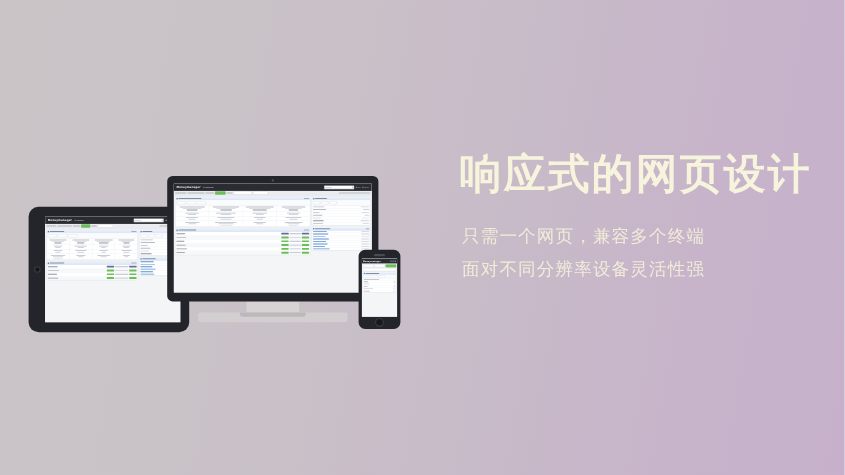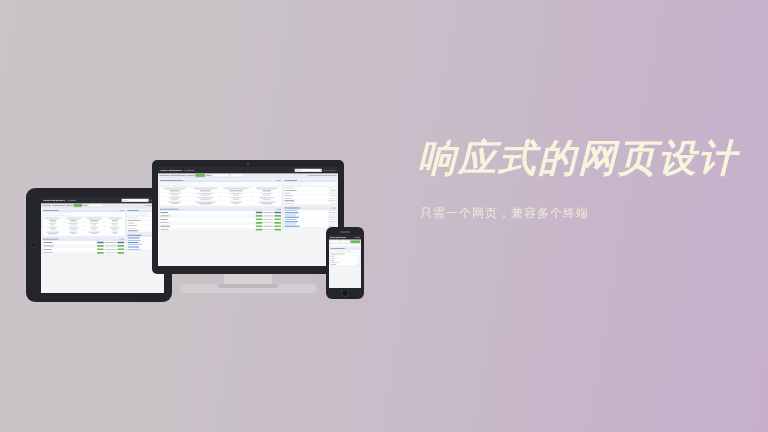--- a/index.html
+++ b/index.html
@@ -14,24 +14,24 @@
   }
 
   
   .copy{position:absolute;left:418px;top:136px;width:340px;}
   .eyebrow{
     font-size:13px;letter-spacing:3px;color:#f3efdb;opacity:.82;
     margin:0 0 6px 8px;line-height:1;
   }
   .headline{
     font-size:38px;font-weight:700;letter-spacing:2px;
-    color:#f7f4de;line-height:1.18;margin:0 0 26px 0;white-space:nowrap;font-style:italic;
+    color:#f7f4de;line-height:1.18;margin:0 0 26px 0;white-space:nowrap;
   }
   .sub{
-    font-size:12px;letter-spacing:1px;color:#f4f0da;opacity:.93;
+    font-size:16px;letter-spacing:1px;color:#f4f0da;opacity:.93;
     line-height:1;margin:0 0 14px 2px;white-space:nowrap;
   }
 
   
   .device{position:absolute;}
   .bezel{background:#24242b;box-sizing:border-box;}
   .screen{background:#f3f4f6;overflow:hidden;position:relative;}
 
   
   .monitor{left:152px;top:160px;width:192px;height:142px;}
@@ -732,15 +732,16 @@
             </div>
           </div>
         </div>
       </div>
     </div>
   </div>
 
   <div class="copy">
     <div class="headline">响应式的网页设计</div>
     <div class="sub">只需一个网页，兼容多个终端</div>
+    <div class="sub">面对不同分辨率设备灵活性强</div>
   </div>
 
 </div>
 
 </body></html>

